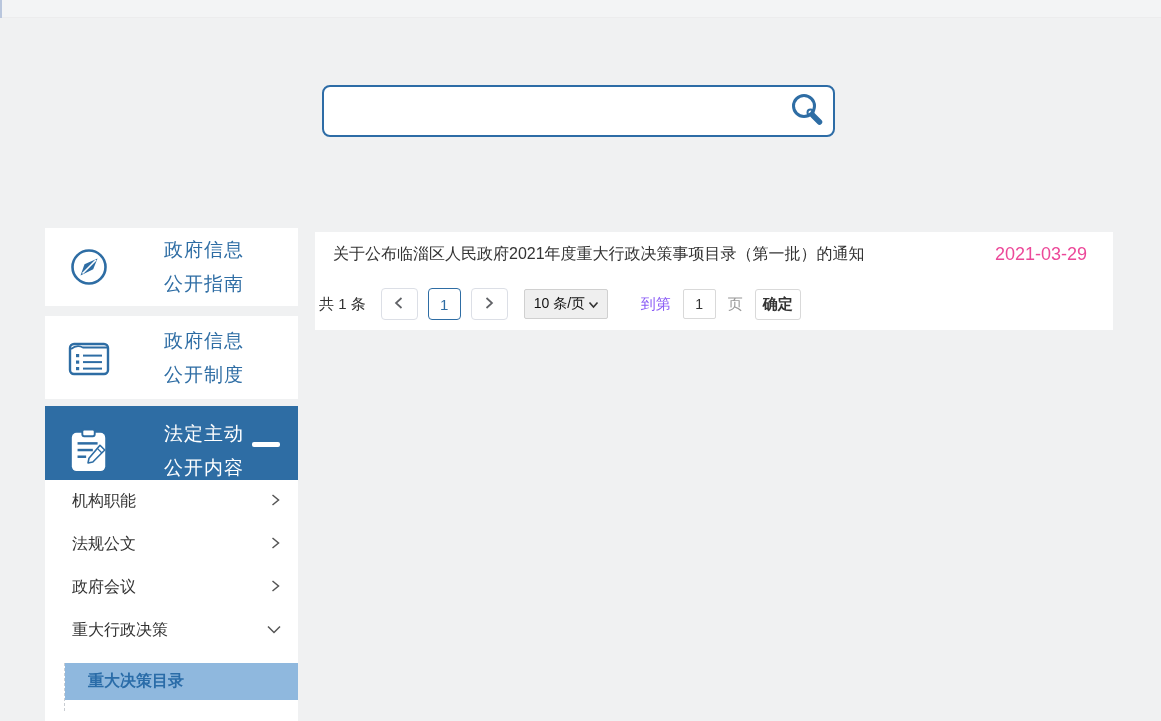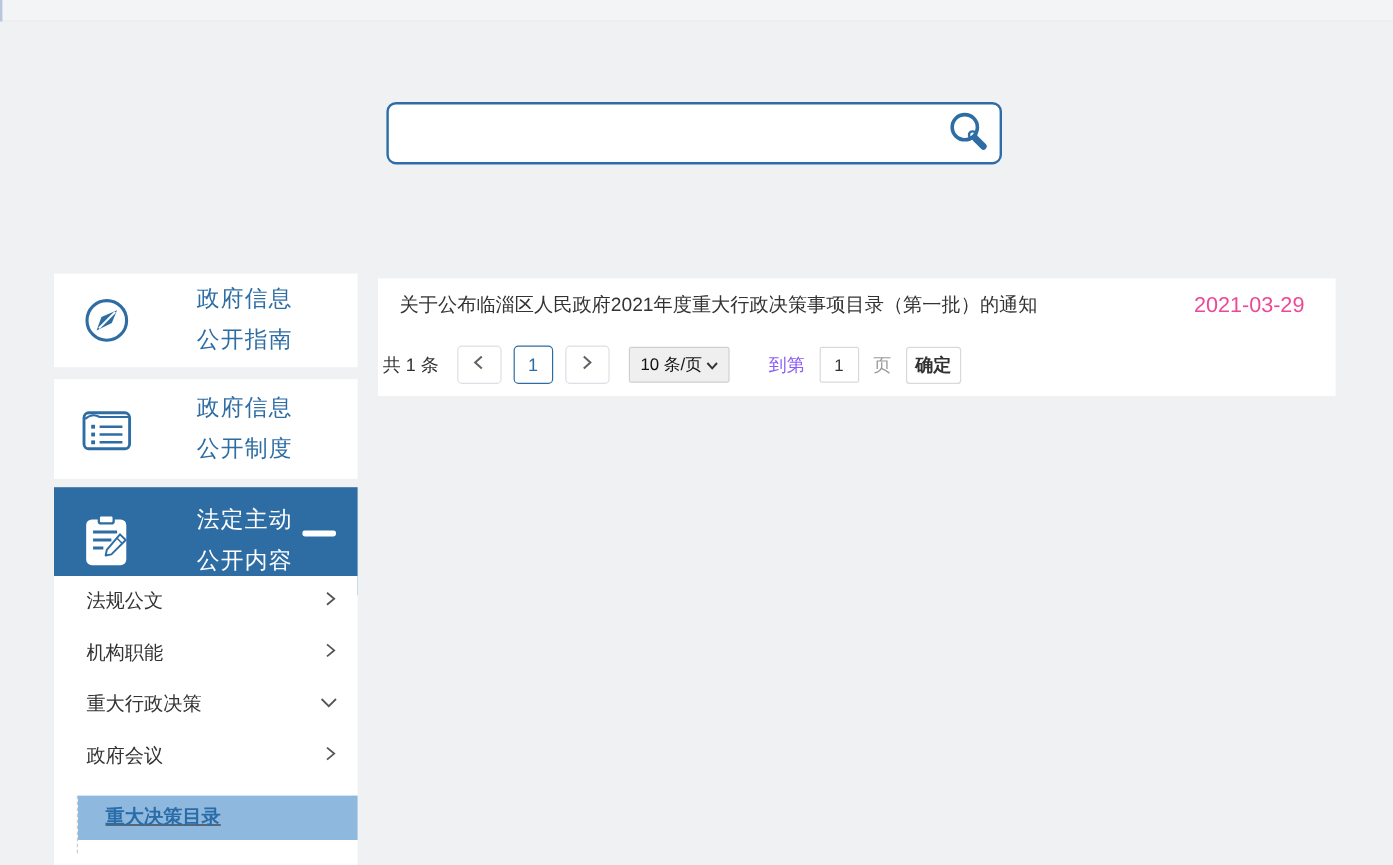--- a/index.html
+++ b/index.html
@@ -37,21 +37,21 @@
   .card-active .labels { color:#fff; }
   .minus-bar { position:absolute; right:18px; top:36px; width:28px; height:5px; background:#fff; border-radius:2px; }
 
   
   .submenu { position:absolute; left:45px; top:480px; width:253px; height:241px; background:#fff; }
   .submenu-row { height:43px; display:flex; align-items:center; justify-content:space-between;
     padding:0 16px 0 27px; font-size:16px; color:#333; cursor:pointer; }
   .sub-sub { margin-top:11px; position:relative; }
   .guide-dash { position:absolute; left:19px; top:0; height:48px; border-left:1px dashed #c9cdd2; }
   .subsub-row { margin-left:20px; width:233px; height:37px; background:#8fb8de;
-    display:flex; align-items:center; padding-left:23px; cursor:pointer;text-decoration:underline; }
+    display:flex; align-items:center; padding-left:23px; cursor:pointer; }
   .subsub-row .lbl { font-size:16px; font-weight:bold; color:#2a6ca8; }
 
   
   .panel { position:absolute; left:315px; top:232px; width:798px; height:98px; background:#fff; }
   .list-row { height:44px; display:flex; align-items:center; justify-content:space-between;
     padding:0 26px 0 18px; }
   .list-title { font-size:16px; color:#333; cursor:pointer; white-space:nowrap; overflow:hidden; }
   .list-date { font-size:18px; color:#ec4899; margin-left:20px; flex-shrink:0; }
 
   
@@ -143,48 +143,48 @@
     </span>
     <div class="labels">
       <div>法定主动</div>
       <div>公开内容</div>
     </div>
     <span class="minus-bar"></span>
   </div>
 
   <div class="submenu">
     <div class="submenu-row">
-      <span>法规公文</span>
+      <span>机构职能</span>
       <span>
         <svg width="14" height="14" viewBox="0 0 14 14">
             <polyline points="4.5,2 10.5,7 4.5,12" fill="none" stroke="#555" stroke-width="1.5"></polyline>
           </svg>
       </span>
     </div>
     <div class="submenu-row">
-      <span>机构职能</span>
+      <span>法规公文</span>
       <span>
         <svg width="14" height="14" viewBox="0 0 14 14">
             <polyline points="4.5,2 10.5,7 4.5,12" fill="none" stroke="#555" stroke-width="1.5"></polyline>
           </svg>
       </span>
     </div>
     <div class="submenu-row">
+      <span>政府会议</span>
+      <span>
+        <svg width="14" height="14" viewBox="0 0 14 14">
+            <polyline points="4.5,2 10.5,7 4.5,12" fill="none" stroke="#555" stroke-width="1.5"></polyline>
+          </svg>
+      </span>
+    </div>
+    <div class="submenu-row">
       <span>重大行政决策</span>
       <span>
         <svg width="16" height="14" viewBox="0 0 16 14">
             <polyline points="2,4.5 8,10.5 14,4.5" fill="none" stroke="#555" stroke-width="1.5"></polyline>
-          </svg>
-      </span>
-    </div>
-    <div class="submenu-row">
-      <span>政府会议</span>
-      <span>
-        <svg width="14" height="14" viewBox="0 0 14 14">
-            <polyline points="4.5,2 10.5,7 4.5,12" fill="none" stroke="#555" stroke-width="1.5"></polyline>
           </svg>
       </span>
     </div>
     <div class="sub-sub">
       <div class="subsub-row">
         <span class="lbl">重大决策目录</span>
       </div>
       <div class="guide-dash"></div>
     </div>
   </div>

